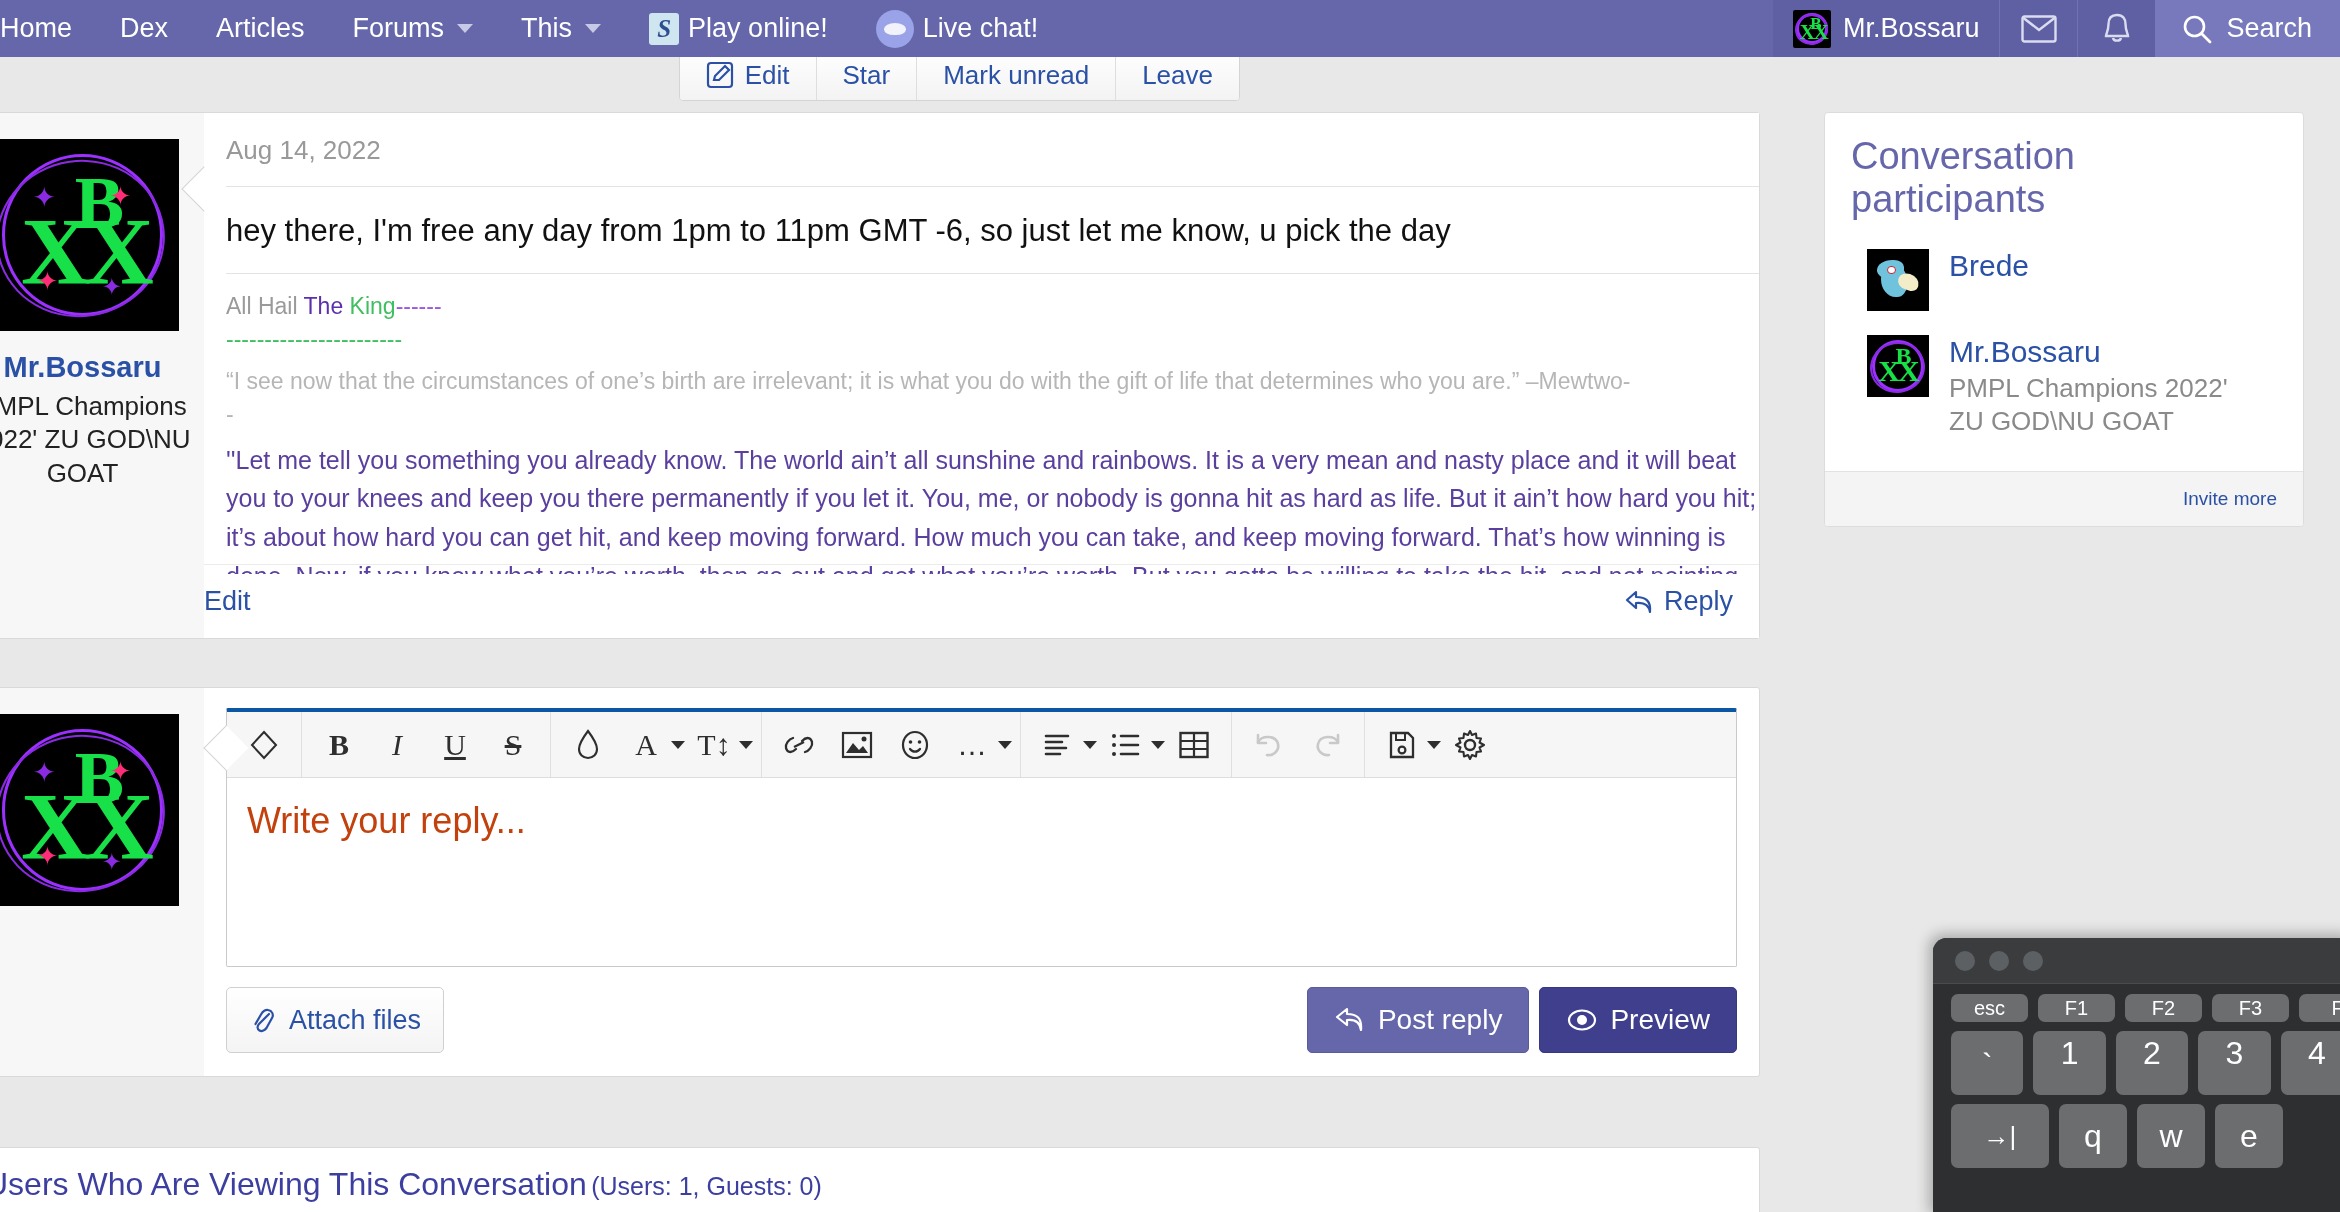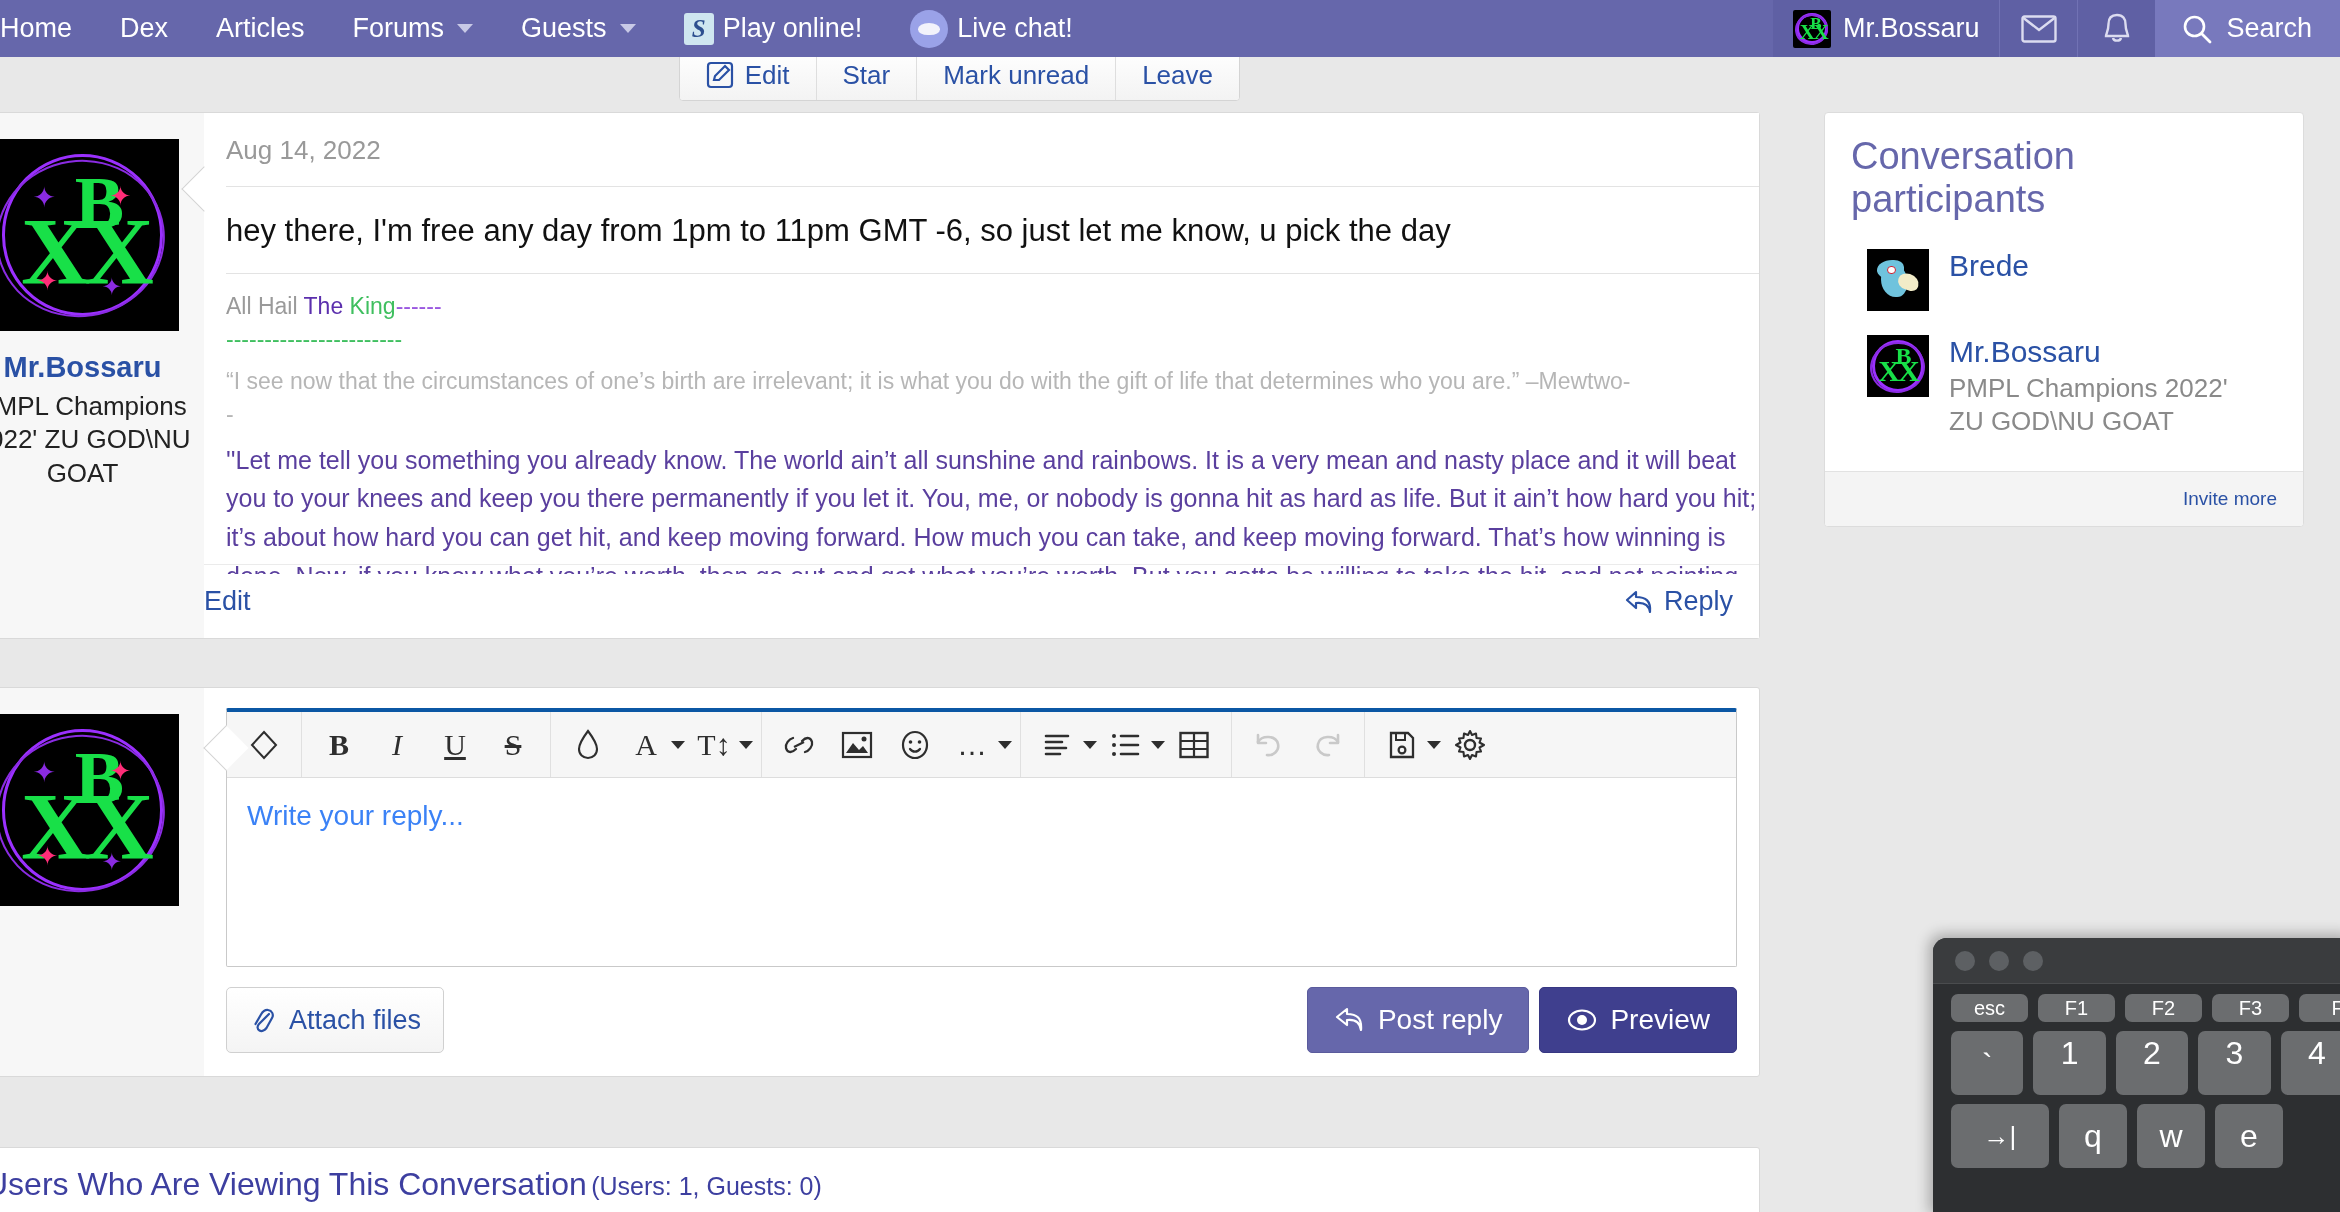--- a/index.html
+++ b/index.html
@@ -173,21 +173,21 @@
   .tgrp:last-child{ border-right:none; }
   .tbtn{
     width:58px;height:58px;display:flex;align-items:center;justify-content:center;
     color:#2e2e2e; font-size:30px; cursor:pointer; position:relative;
   }
   .tbtn.disabled{ color:#c9c9c9; }
   .tcaret{
     width:0;height:0;border-left:7px solid transparent;border-right:7px solid transparent;
     border-top:8px solid #2e2e2e; margin-left:-4px;
   }
-  .editor-area{ height:188px; padding:22px 20px; color:#3b82f6; font-size:28px; }
+  .editor-area{ height:188px; padding:22px 20px; color:#c2410c; font-size:36px; }
   .reply-foot{
     display:flex; justify-content:space-between;
     padding:20px 0 0 0;
   }
   .attach{
     display:flex;align-items:center;gap:12px; border:1px solid #d0d0d0; border-radius:5px;
     background:linear-gradient(#ffffff,#f4f4f4); color:#2a51a5; font-size:27px;
     padding:14px 22px; cursor:pointer;
   }
   .rbtns{ display:flex; gap:10px;margin-left:42px; }
@@ -264,21 +264,21 @@
       <span>Dex</span>
     </div>
     <div class="nav-item">
       <span>Articles</span>
     </div>
     <div class="nav-item">
       <span>Forums</span>
       <i class="caret-down"></i>
     </div>
     <div class="nav-item">
-      <span>Guests</span>
+      <span>This</span>
       <i class="caret-down"></i>
     </div>
     <div class="nav-item">
       <span style="display:inline-block;width:30px;height:32px;background:#cfe6f0;color:#2d4f8f;font-weight:bold;font-style:italic;font-family:'Liberation Serif',serif;font-size:25px;text-align:center;line-height:32px;border-radius:3px;">S</span>
       <span>Play online!</span>
     </div>
     <div class="nav-item">
       <span style="display:inline-block;width:38px;height:38px;border-radius:50%;background:#9aa2e8;position:relative;">
         <span style="position:absolute;left:8px;top:13px;width:22px;height:12px;background:#f2f2fb;border-radius:50% 50% 45% 45%;"></span>
       </span>

